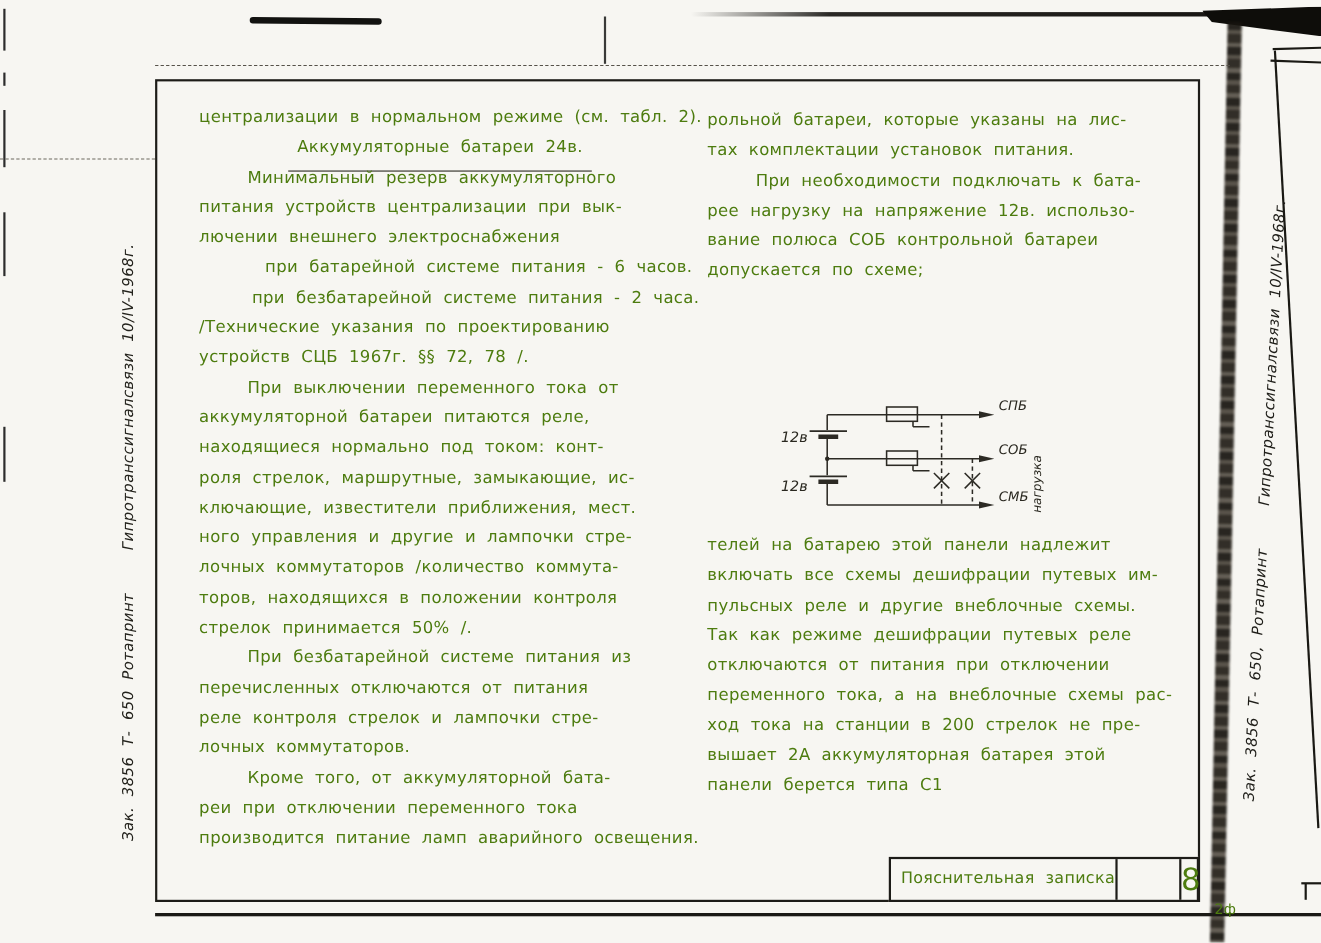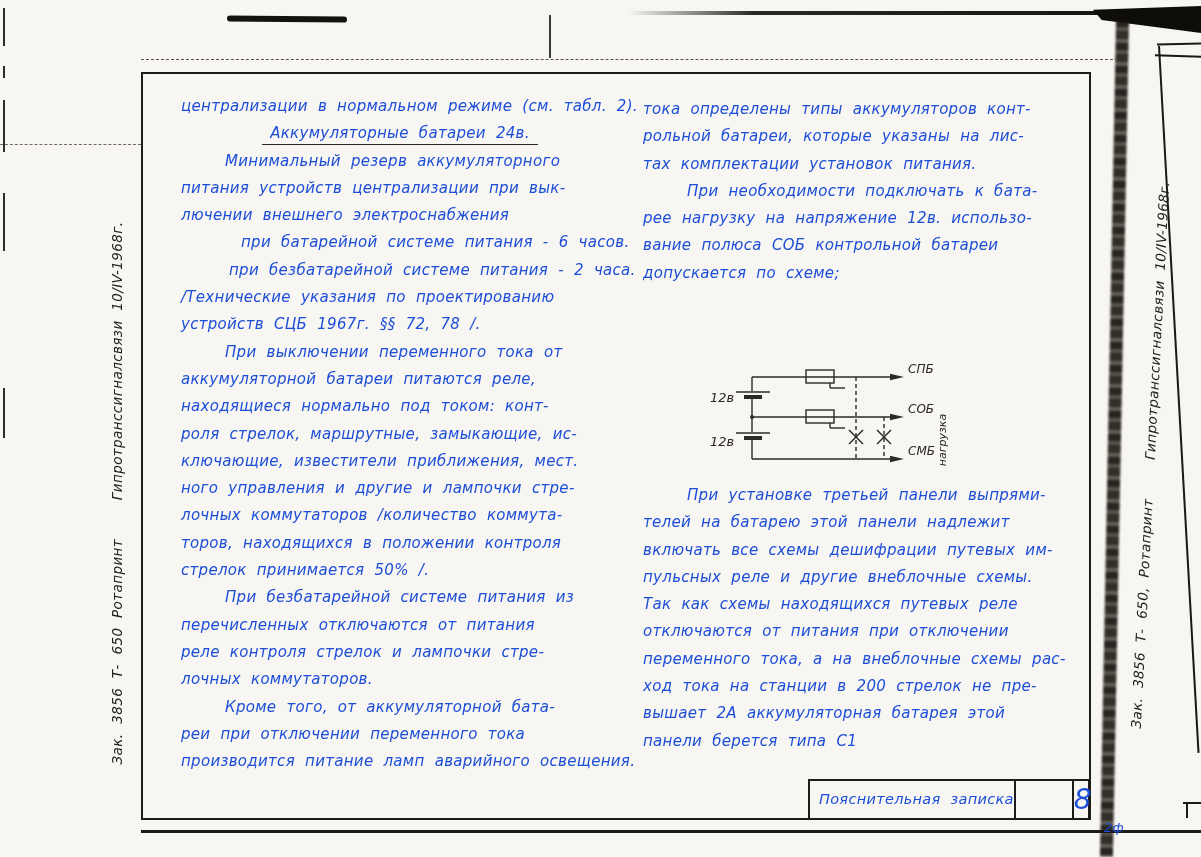--- a/index.html
+++ b/index.html
@@ -10,28 +10,28 @@
   }
   .abs{position:absolute;}
   
   .sheet-border{
     left:141px;top:72px;width:946px;height:744px;
     border:2px solid #1d1c18;background:transparent;
   }
   .frame-top-dashed{left:141px;top:59px;width:977px;border-top:1.6px dashed #56524a;}
   .frame-bottom-second{left:141px;top:830px;width:1060px;height:2.5px;background:#1b1a16;}
   
-  .hw{font-style:italic;color:#1d4ed8;letter-spacing:.3px;word-spacing:5px;}
+  .hw{color:#4d7c0f;letter-spacing:.3px;word-spacing:5px;}
   .col{white-space:nowrap;}
   .line{height:27.3px;line-height:27.3px;font-size:15px;}
   .i1{padding-left:44px;}
   .i15{padding-left:48px;}
   .i2{padding-left:60px;text-align:right;}
   .center{text-align:center;padding-left:0;}
-  .heading-underline{border-bottom:1.7px solid #2a2820;padding:0 8px 2px 8px;text-align:center;}
+  .heading-underline{border-bottom:1.7px solid #2a2820;padding:0 8px 13px 8px;text-align:center;}
   
   .title-block{
     left:808px;top:779px;width:282px;height:41px;
     border:2px solid #1d1c18;display:flex;box-sizing:border-box;background:#f7f6f2;
   }
   .tb-cell{box-sizing:border-box;height:100%;}
   .tb-title{flex:0 0 182px;border-right:2px solid #1d1c18;font-size:14.5px;line-height:37px;padding-left:9px;white-space:nowrap;}
   .tb-empty{flex:0 0 58px;border-right:2px solid #1d1c18;}
   .tb-num{flex:1 1 auto;display:flex;align-items:center;justify-content:center;font-size:28px;}
   .tb-footnote{left:1104px;top:820px;font-size:13px;}
@@ -115,21 +115,20 @@
   <div class="line hw i1">При безбатарейной системе питания из</div>
   <div class="line hw">перечисленных отключаются от питания</div>
   <div class="line hw">реле контроля стрелок и лампочки стре-</div>
   <div class="line hw">лочных коммутаторов.</div>
   <div class="line hw i1">Кроме того, от аккумуляторной бата-</div>
   <div class="line hw">реи при отключении переменного тока</div>
   <div class="line hw">производится питание ламп аварийного освещения.</div>
 </div>
 
 <div class="abs col" style="left:643px;top:96px;width:447px;">
-  <div class="line hw">тока определены типы аккумуляторов конт-</div>
   <div class="line hw">рольной батареи, которые указаны на лис-</div>
   <div class="line hw">тах комплектации установок питания.</div>
   <div class="line hw i1">При необходимости подключать к бата-</div>
   <div class="line hw">рее нагрузку на напряжение 12в. использо-</div>
   <div class="line hw">вание полюса СОБ контрольной батареи</div>
   <div class="line hw">допускается по схеме;</div>
 </div>
 
 <div class="abs diagram">
   <svg width="330" height="125" viewBox="0 0 330 125">
@@ -176,25 +175,24 @@
     <text x="16" y="45" font-size="13">12в</text>
     <text x="16" y="89" font-size="13">12в</text>
     <text x="214" y="16" font-size="12">СПБ</text>
     <text x="214" y="56" font-size="12">СОБ</text>
     <text x="214" y="98" font-size="12">СМБ</text>
     <text x="252" y="83" font-size="11" text-anchor="middle" transform="rotate(-90 252 83)">нагрузка</text>
   </svg>
 </div>
 
 <div class="abs col" style="left:643px;top:482px;width:447px;">
-  <div class="line hw i1">При установке третьей панели выпрями-</div>
   <div class="line hw">телей на батарею этой панели надлежит</div>
   <div class="line hw">включать все схемы дешифрации путевых им-</div>
   <div class="line hw">пульсных реле и другие внеблочные схемы.</div>
-  <div class="line hw">Так как схемы находящихся путевых реле</div>
+  <div class="line hw">Так как режиме дешифрации путевых реле</div>
   <div class="line hw">отключаются от питания при отключении</div>
   <div class="line hw">переменного тока, а на внеблочные схемы рас-</div>
   <div class="line hw">ход тока на станции в 200 стрелок не пре-</div>
   <div class="line hw">вышает 2А аккумуляторная батарея этой</div>
   <div class="line hw">панели берется типа С1</div>
 </div>
 
 <div class="abs title-block">
   <div class="tb-cell tb-title hw">Пояснительная записка</div>
   <div class="tb-cell tb-empty"></div>

